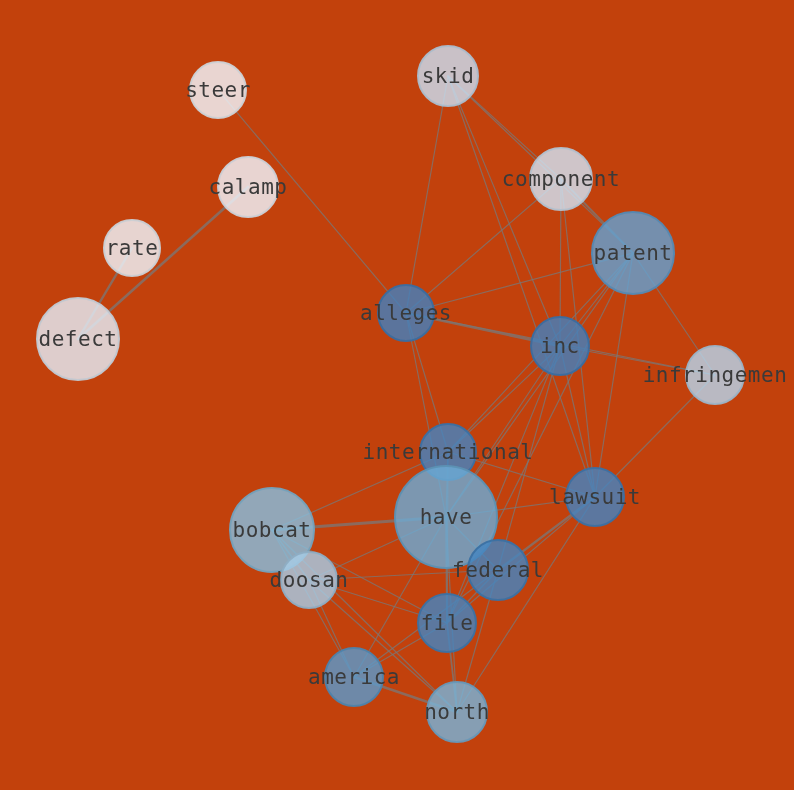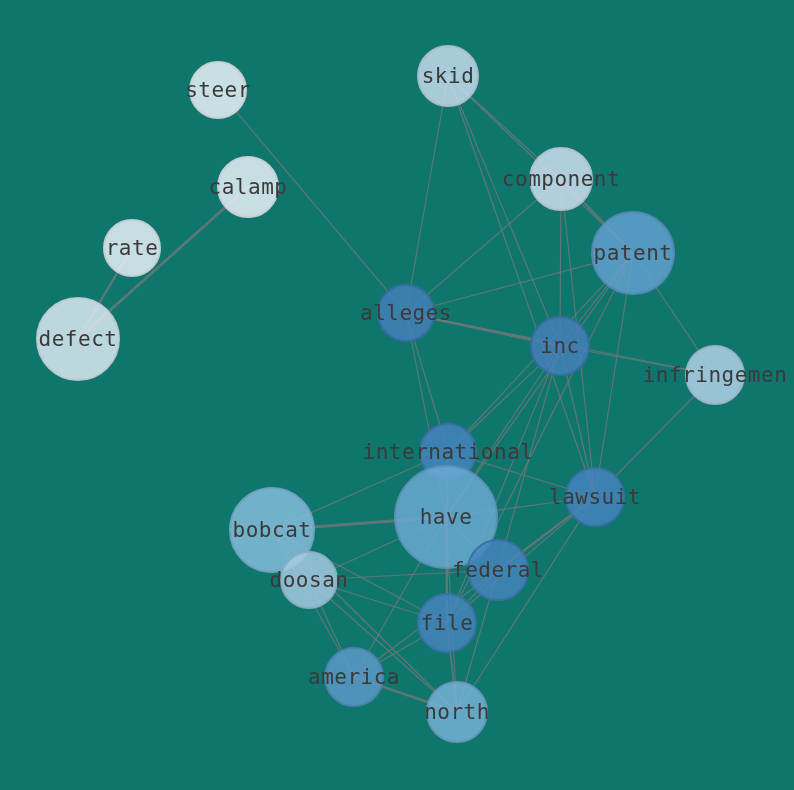--- a/index.html
+++ b/index.html
@@ -1,19 +1,19 @@
 <!DOCTYPE html>
 <html><head>
 <meta charset="utf-8">
 <style>
   html,body{margin:0;padding:0;background:#ffffff;}
   .canvas{
     position:relative;
     width:794px;height:790px;
-    background:#0f766e;
+    background:#c2410c;
     overflow:hidden;
     font-family:"DejaVu Sans Mono","Liberation Mono",monospace;
   }
   svg{display:block;}
   text.node-label{
     font-family:"DejaVu Sans Mono","Liberation Mono",monospace;
     font-size:21px;
     letter-spacing:0.5px;
     fill:#3a3a3a;
   }

